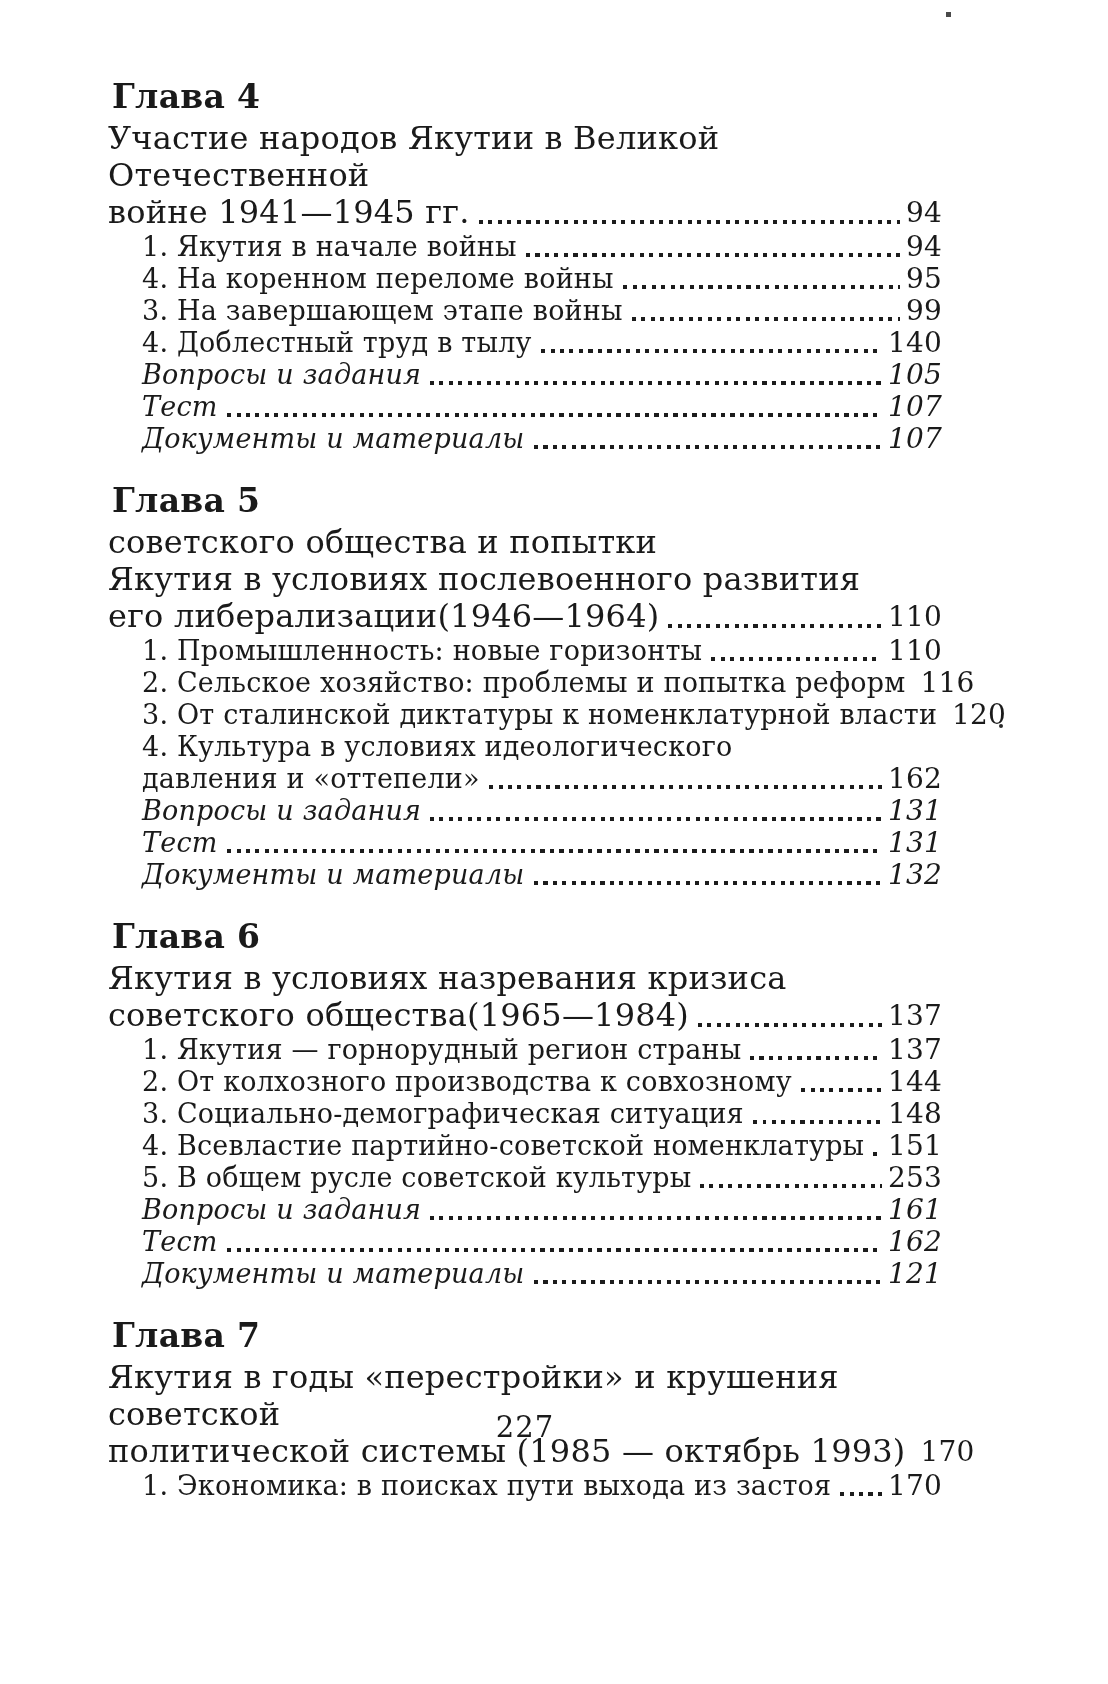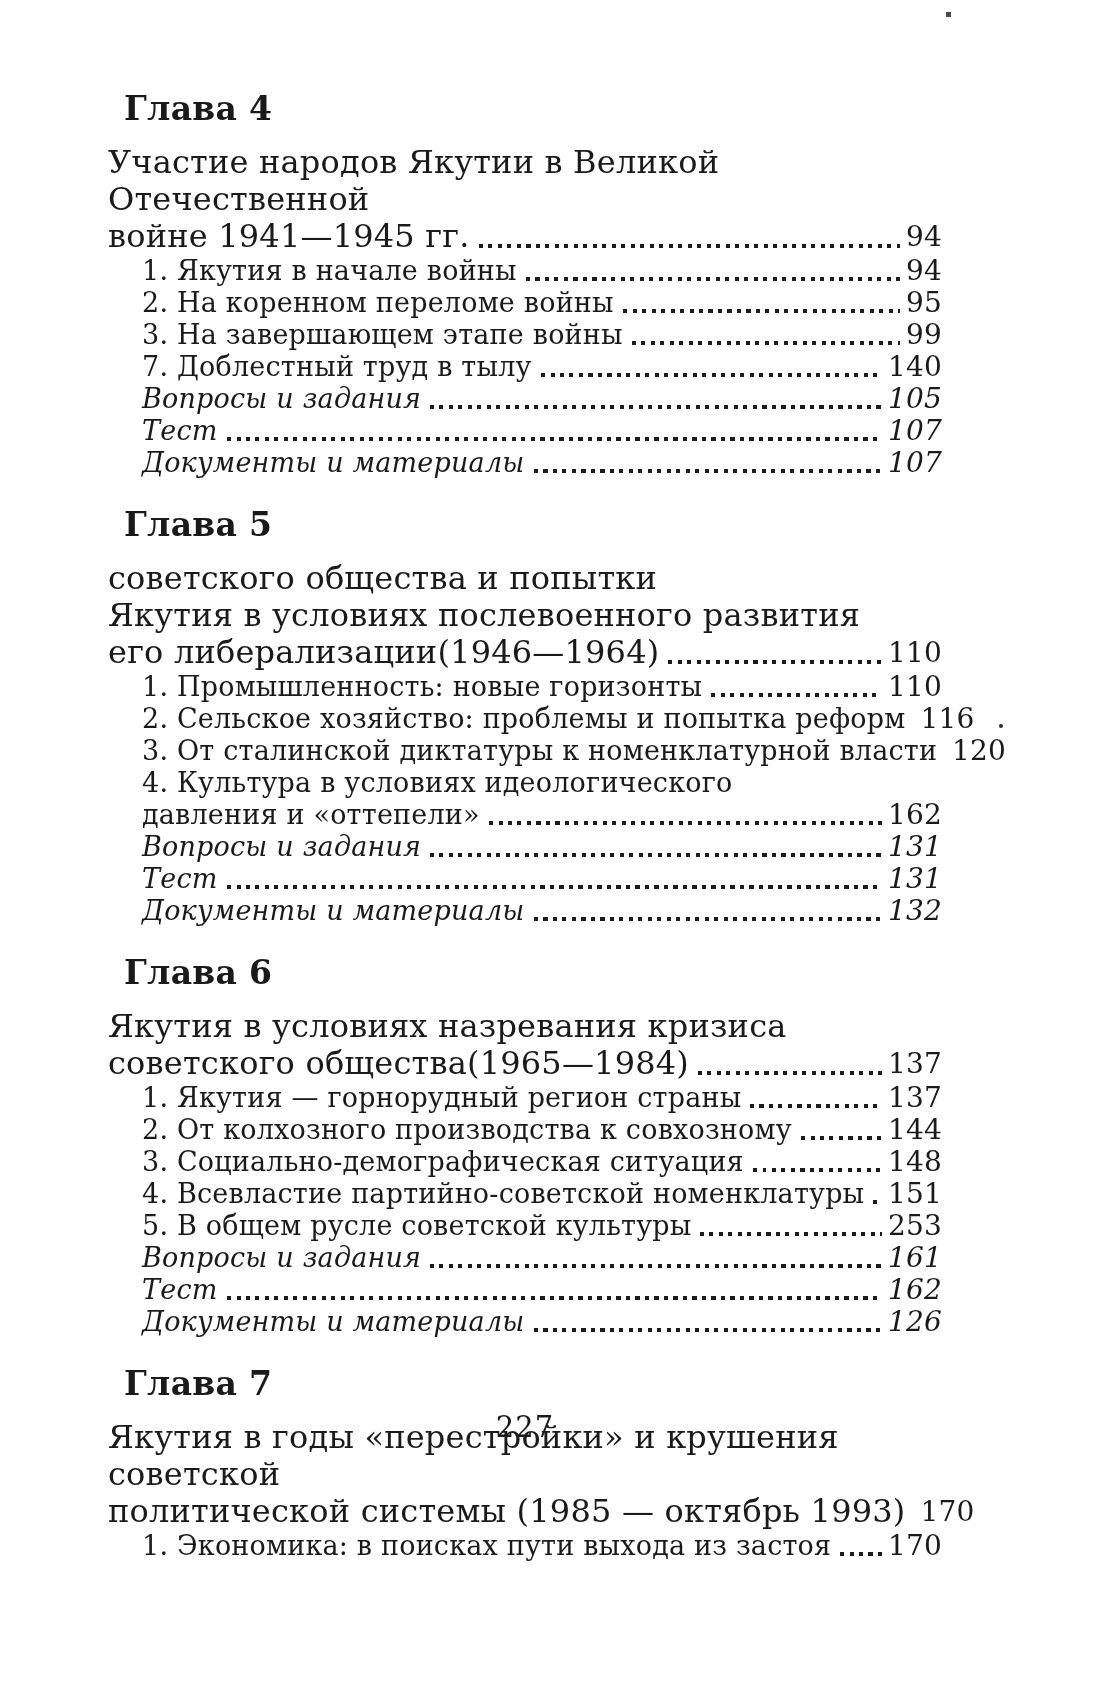--- a/index.html
+++ b/index.html
@@ -19,21 +19,21 @@
   .content {
     position: absolute;
     left: 108px;
     top: 74px;
     width: 834px;
   }
   .chapter-block {
     margin: 0 0 27px 0;
   }
   .chapter-heading {
-    margin: 16px;
+    margin: 4px;
     font-size: 33px;
     line-height: 38px;
     font-weight: bold;
     letter-spacing: 0.3px;
   }
   .title-line {
     font-size: 32px;
     line-height: 37px;
     letter-spacing: 0.2px;
   }
@@ -98,31 +98,31 @@
             <span class="lbl">войне 1941—1945 гг.</span>
             <span class="leader"></span>
             <span class="pg">94</span>
           </div>
           <div class="row item-line">
             <span class="lbl">1. Якутия в начале войны</span>
             <span class="leader"></span>
             <span class="pg">94</span>
           </div>
           <div class="row item-line">
-            <span class="lbl">2. На коренном переломе войны</span>
+            <span class="lbl">4. На коренном переломе войны</span>
             <span class="leader"></span>
             <span class="pg">95</span>
           </div>
           <div class="row item-line">
             <span class="lbl">3. На завершающем этапе войны</span>
             <span class="leader"></span>
             <span class="pg">99</span>
           </div>
           <div class="row item-line">
-            <span class="lbl">7. Доблестный труд в тылу</span>
+            <span class="lbl">4. Доблестный труд в тылу</span>
             <span class="leader"></span>
             <span class="pg">140</span>
           </div>
           <div class="row item-line italic">
             <span class="lbl">Вопросы и задания</span>
             <span class="leader"></span>
             <span class="pg">105</span>
           </div>
           <div class="row item-line italic">
             <span class="lbl">Тест</span>
@@ -220,21 +220,21 @@
             <span class="pg">161</span>
           </div>
           <div class="row item-line italic">
             <span class="lbl">Тест</span>
             <span class="leader"></span>
             <span class="pg">162</span>
           </div>
           <div class="row item-line italic">
             <span class="lbl">Документы и материалы</span>
             <span class="leader"></span>
-            <span class="pg">126</span>
+            <span class="pg">121</span>
           </div>
         </section>
         <section class="chapter-block">
           <h2 class="chapter-heading">Глава 7</h2>
           <div class="title-line">Якутия в годы «перестройки» и крушения советской</div>
           <div class="row title-line">
             <span class="lbl">политической системы (1985 — октябрь 1993)</span>
             <span class="leader"></span>
             <span class="pg">170</span>
           </div>

